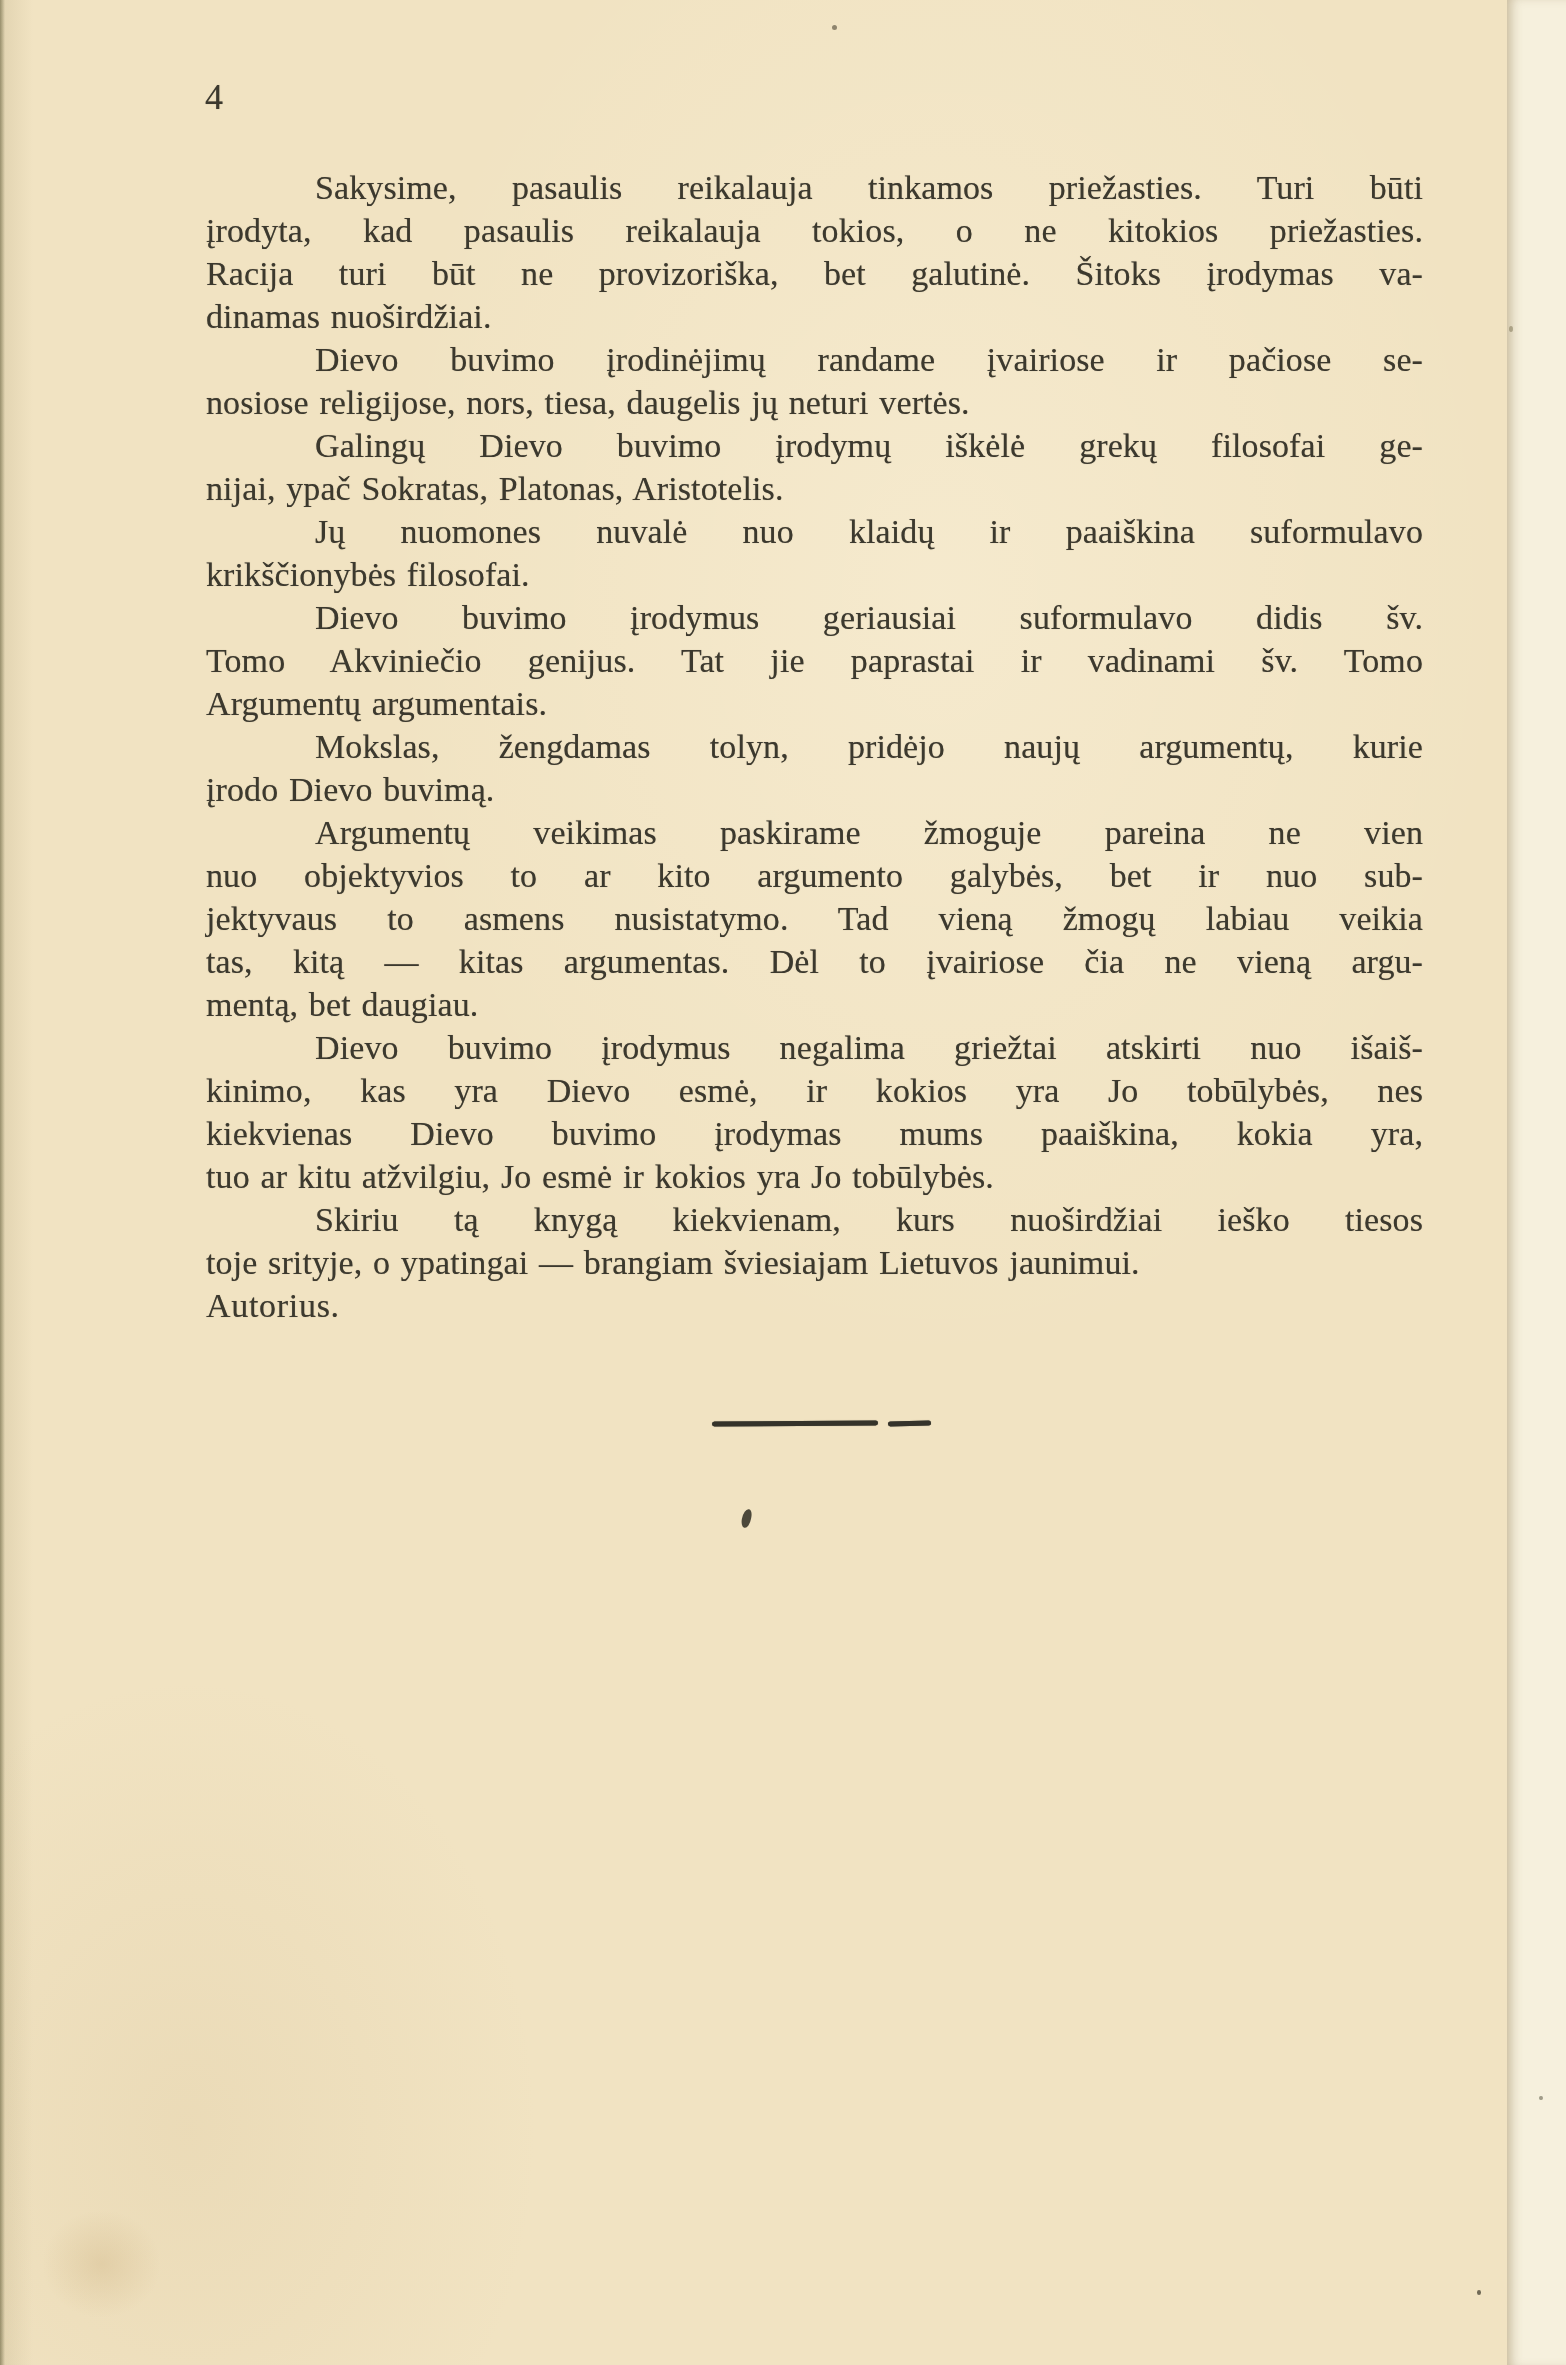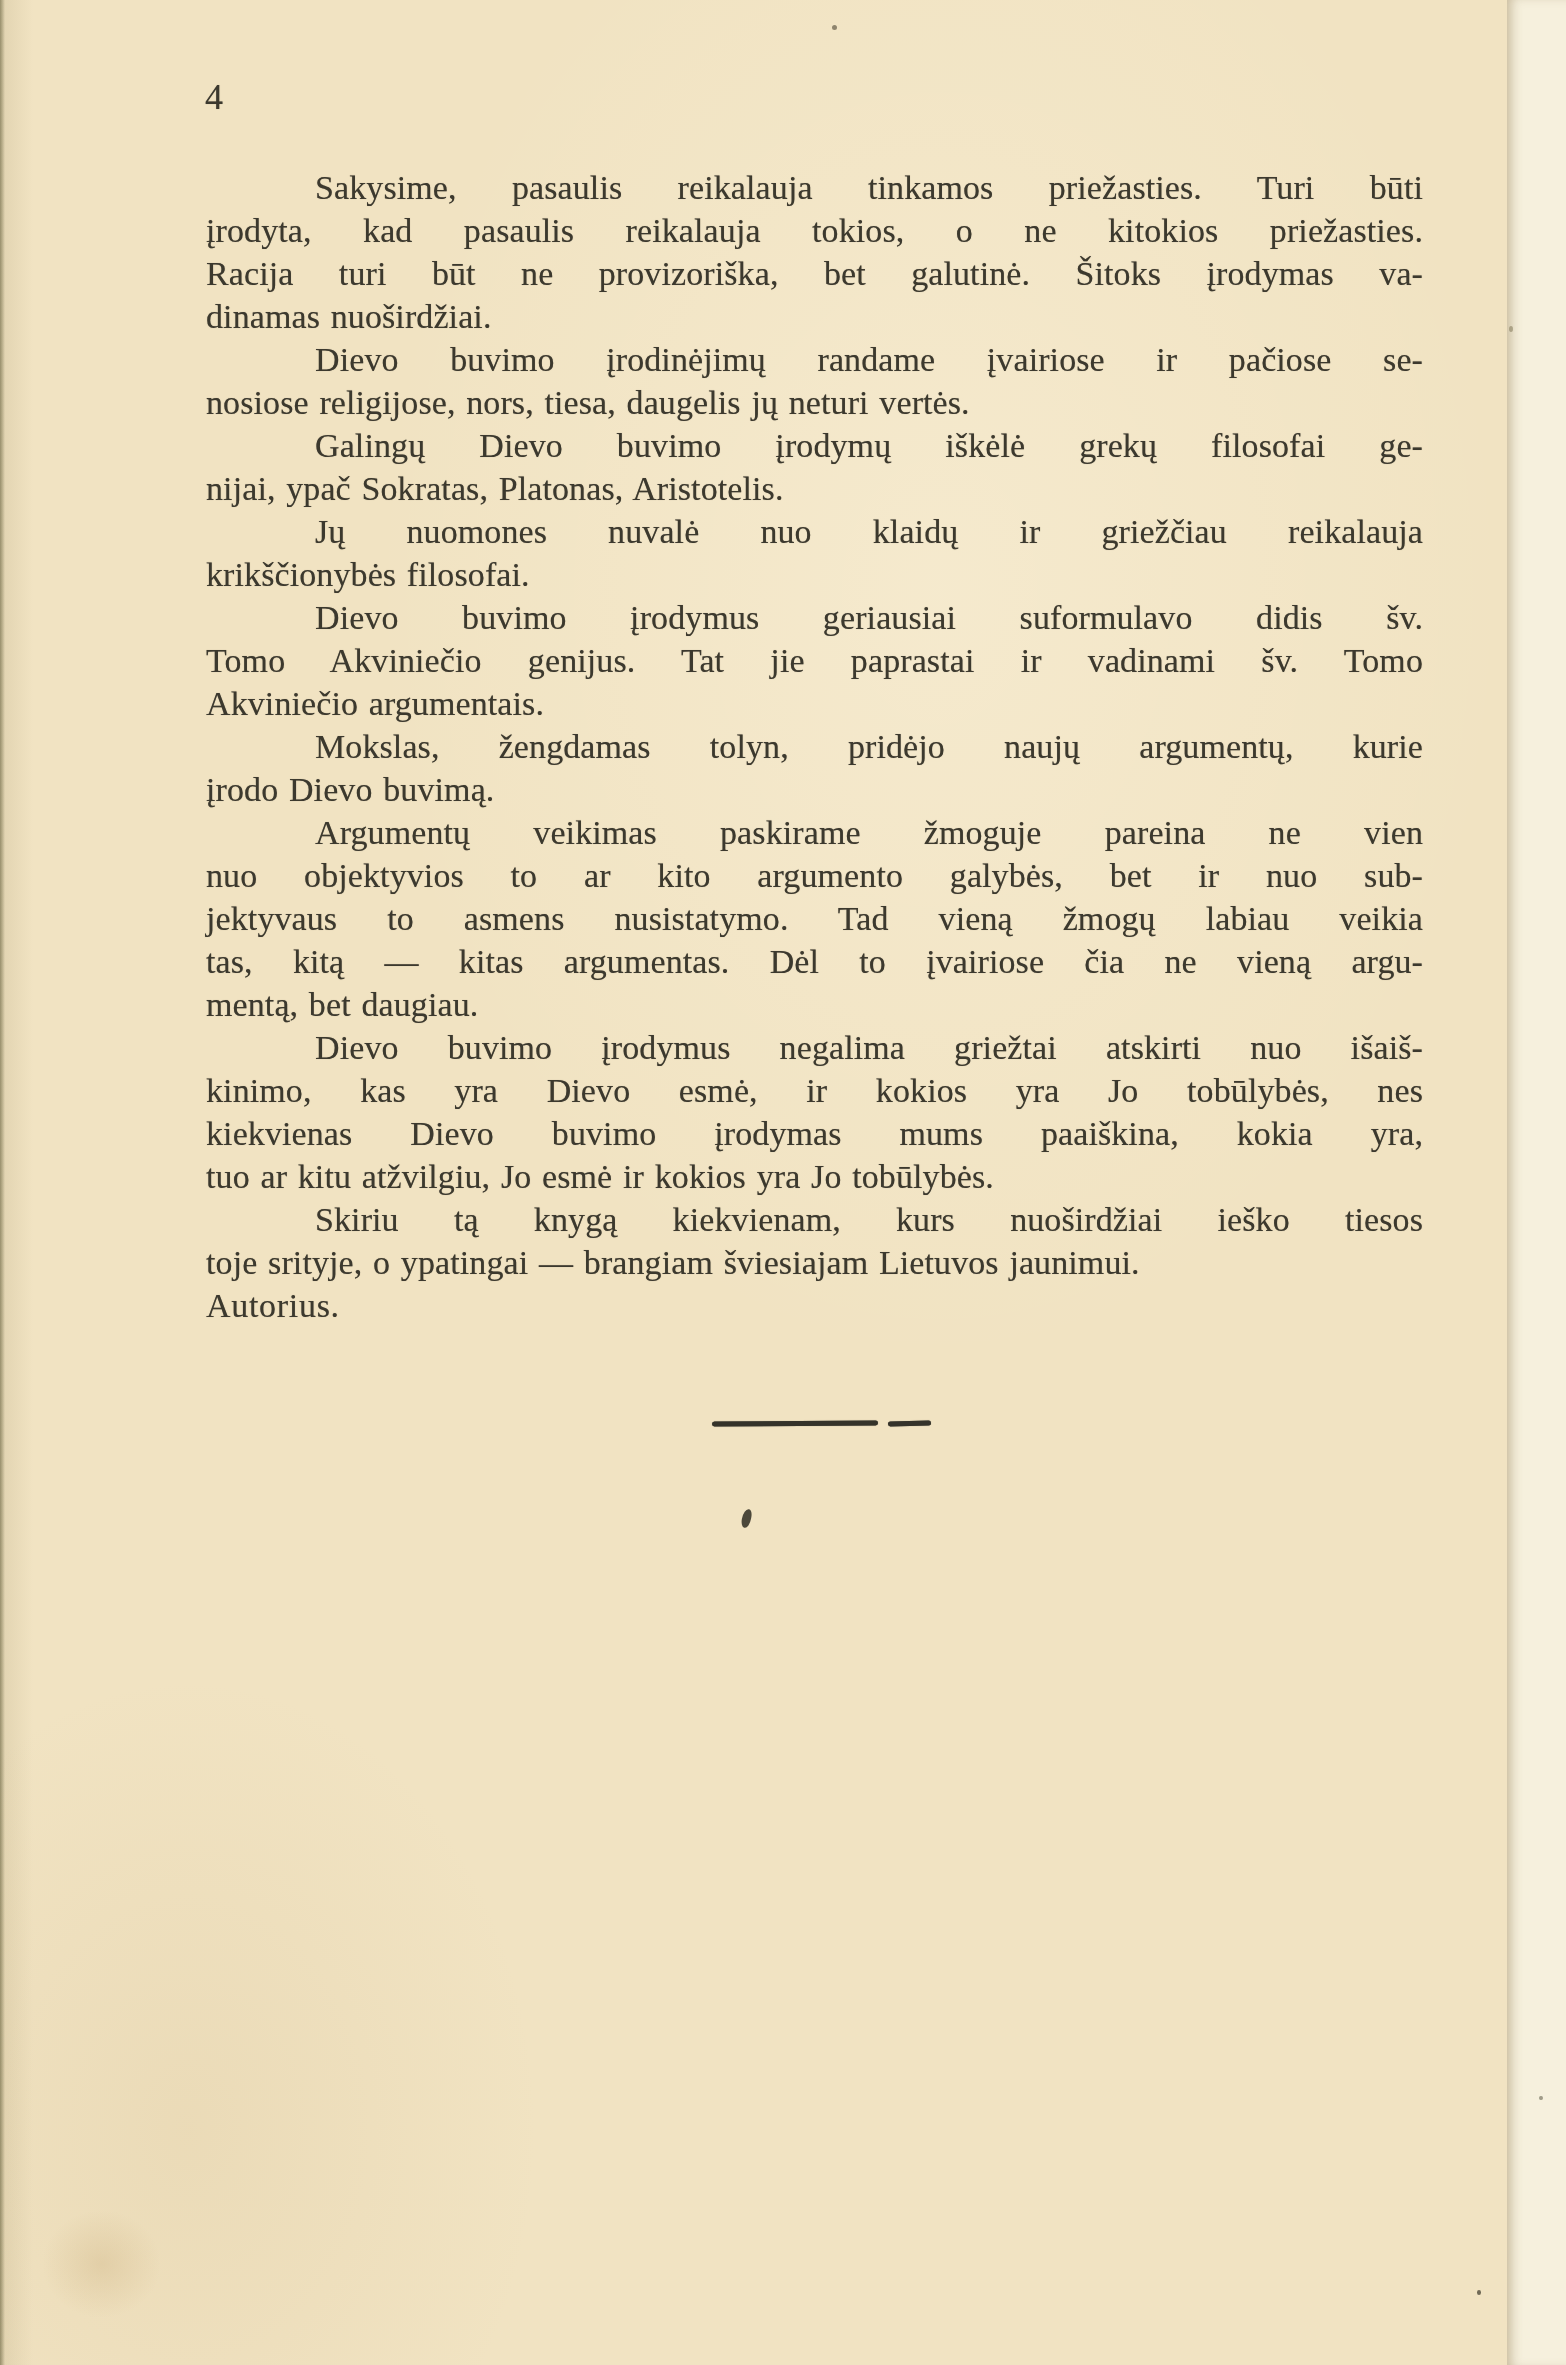--- a/index.html
+++ b/index.html
@@ -125,25 +125,25 @@
 
   <div class="text-block">
     <div class="line indent">Sakysime, pasaulis reikalauja tinkamos priežasties. Turi būti</div>
       <div class="line">įrodyta, kad pasaulis reikalauja tokios, o ne kitokios priežasties.</div>
       <div class="line">Racija turi būt ne provizoriška, bet galutinė. Šitoks įrodymas va-</div>
       <div class="line final">dinamas nuoširdžiai.</div>
       <div class="line indent">Dievo buvimo įrodinėjimų randame įvairiose ir pačiose se-</div>
       <div class="line final">nosiose religijose, nors, tiesa, daugelis jų neturi vertės.</div>
       <div class="line indent">Galingų Dievo buvimo įrodymų iškėlė grekų filosofai ge-</div>
       <div class="line final">nijai, ypač Sokratas, Platonas, Aristotelis.</div>
-      <div class="line indent">Jų nuomones nuvalė nuo klaidų ir griežčiau reikalauja</div>
+      <div class="line indent">Jų nuomones nuvalė nuo klaidų ir paaiškina suformulavo</div>
       <div class="line final">krikščionybės filosofai.</div>
       <div class="line indent">Dievo buvimo įrodymus geriausiai suformulavo didis šv.</div>
       <div class="line">Tomo Akviniečio genijus. Tat jie paprastai ir vadinami šv. Tomo</div>
-      <div class="line final">Akviniečio argumentais.</div>
+      <div class="line final">Argumentų argumentais.</div>
       <div class="line indent">Mokslas, žengdamas tolyn, pridėjo naujų argumentų, kurie</div>
       <div class="line final">įrodo Dievo buvimą.</div>
       <div class="line indent">Argumentų veikimas paskirame žmoguje pareina ne vien</div>
       <div class="line">nuo objektyvios to ar kito argumento galybės, bet ir nuo sub-</div>
       <div class="line">jektyvaus to asmens nusistatymo. Tad vieną žmogų labiau veikia</div>
       <div class="line">tas, kitą — kitas argumentas. Dėl to įvairiose čia ne vieną argu-</div>
       <div class="line final">mentą, bet daugiau.</div>
       <div class="line indent">Dievo buvimo įrodymus negalima griežtai atskirti nuo išaiš-</div>
       <div class="line">kinimo, kas yra Dievo esmė, ir kokios yra Jo tobūlybės, nes</div>
       <div class="line">kiekvienas Dievo buvimo įrodymas mums paaiškina, kokia yra,</div>

